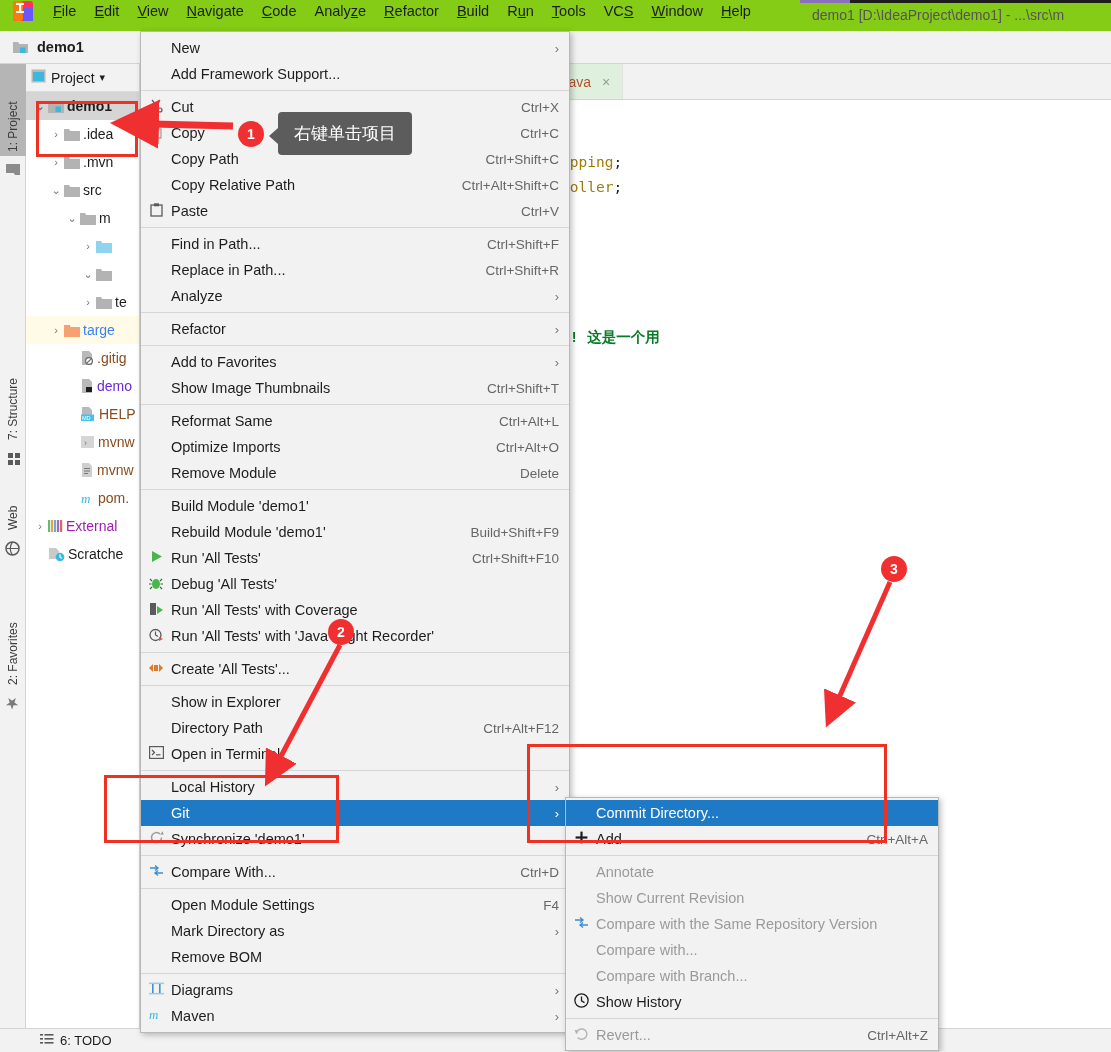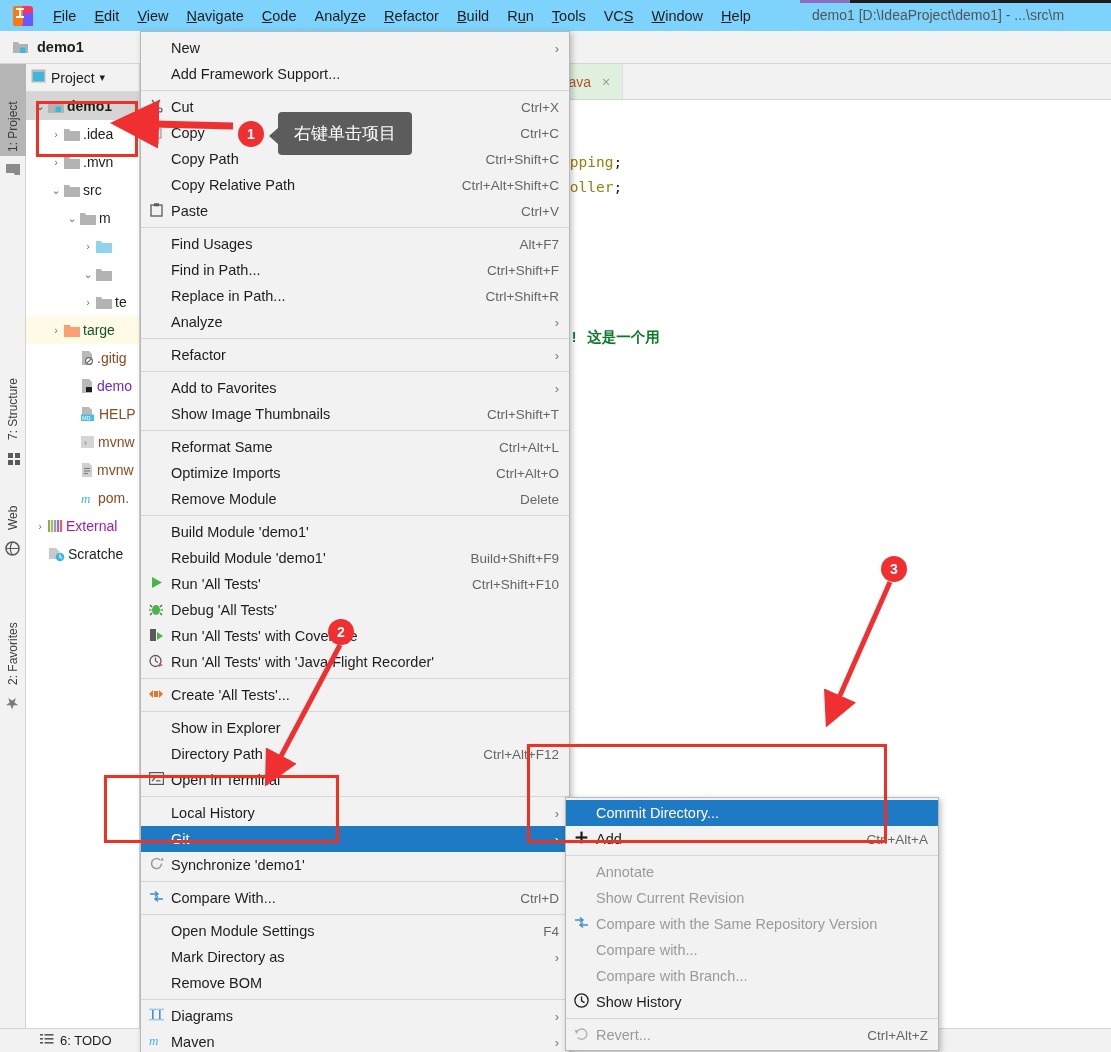--- a/index.html
+++ b/index.html
@@ -9,21 +9,21 @@
     font-size: 13px;
     background: #ffffff;
     color: #1d1d1d;
     position: relative;
   }
   .ide { position:absolute; inset:0; background:#f2f2f2; }
 
   
   #menubar {
     position:absolute; left:0; top:0; width:1111px; height:31px;
-    background:#7dd3fc; display:flex; align-items:center;
+    background:#84cc16; display:flex; align-items:flex-start;
   }
   #app-logo { width:22px; height:22px; margin-left:12px; margin-right:10px; position:relative; flex:none;}
   .menu-item {
     padding:3px 9px; font-size:14.5px; color:#1d1d1d; white-space:nowrap; cursor:default;
   }
   .menu-item u { text-decoration:underline; }
   #window-title {
     position:absolute; left:812px; top:7px; font-size:14px; color:#555; white-space:nowrap;
   }
   #title-accent { position:absolute; left:800px; top:0; width:50px; height:3px; background:#8a6fbf; }
@@ -312,21 +312,21 @@
           <span class="tname" style="color: rgb(29, 29, 29);">te</span>
         </div>
         <div class="tree-row hl" style="padding-left: 22px;">
           <span class="twisty">›</span>
           <span style="display: inline-flex; align-items: center; flex: 0 0 auto;">
             <svg width="16" height="13" viewBox="0 0 16 13">
               <path d="M0 1h5l1.3 2H16v10H0z" fill="#f5a濁76"></path>
               <path d="M0 1h5l1.3 2H16v10H0z" fill="#f7a072"></path>
             </svg>
           </span>
-          <span class="tname" style="color: #14532d;">targe</span>
+          <span class="tname" style="color: #3b82f6;">targe</span>
         </div>
         <div class="tree-row" style="padding-left: 38px;">
           <span class="twisty"></span>
           <span style="display: inline-flex; align-items: center; flex: 0 0 auto;">
             <svg width="14" height="14" viewBox="0 0 14 14">
               <path d="M2 0h7l3 3v11H2z" fill="#b9b9b9"></path>
               <circle cx="9" cy="10" r="3.4" fill="#fff" stroke="#666" stroke-width="1.2"></circle>
               <path d="M6.8 12.2L11.2 7.8" stroke="#666" stroke-width="1.2"></path>
             </svg>
           </span>
@@ -498,25 +498,20 @@
         <span class="ic"><svg width="13" height="14" viewBox="0 0 13 14">
             <rect x="1" y="2" width="11" height="11" fill="none" stroke="#5a5a5a" stroke-width="1.3"></rect>
             <rect x="4" y="0.3" width="5" height="3" fill="#5a5a5a"></rect>
           </svg></span>
         <span class="lab">Paste</span>
         <span class="acc">Ctrl+V</span>
       </div>
       <div class="sep"></div>
       <div class="mi">
         <span class="ic"></span>
-        <span class="lab">Find Usages</span>
-        <span class="acc">Alt+F7</span>
-      </div>
-      <div class="mi">
-        <span class="ic"></span>
         <span class="lab">Find in Path...</span>
         <span class="acc">Ctrl+Shift+F</span>
       </div>
       <div class="mi">
         <span class="ic"></span>
         <span class="lab">Replace in Path...</span>
         <span class="acc">Ctrl+Shift+R</span>
       </div>
       <div class="mi">
         <span class="ic"></span>

